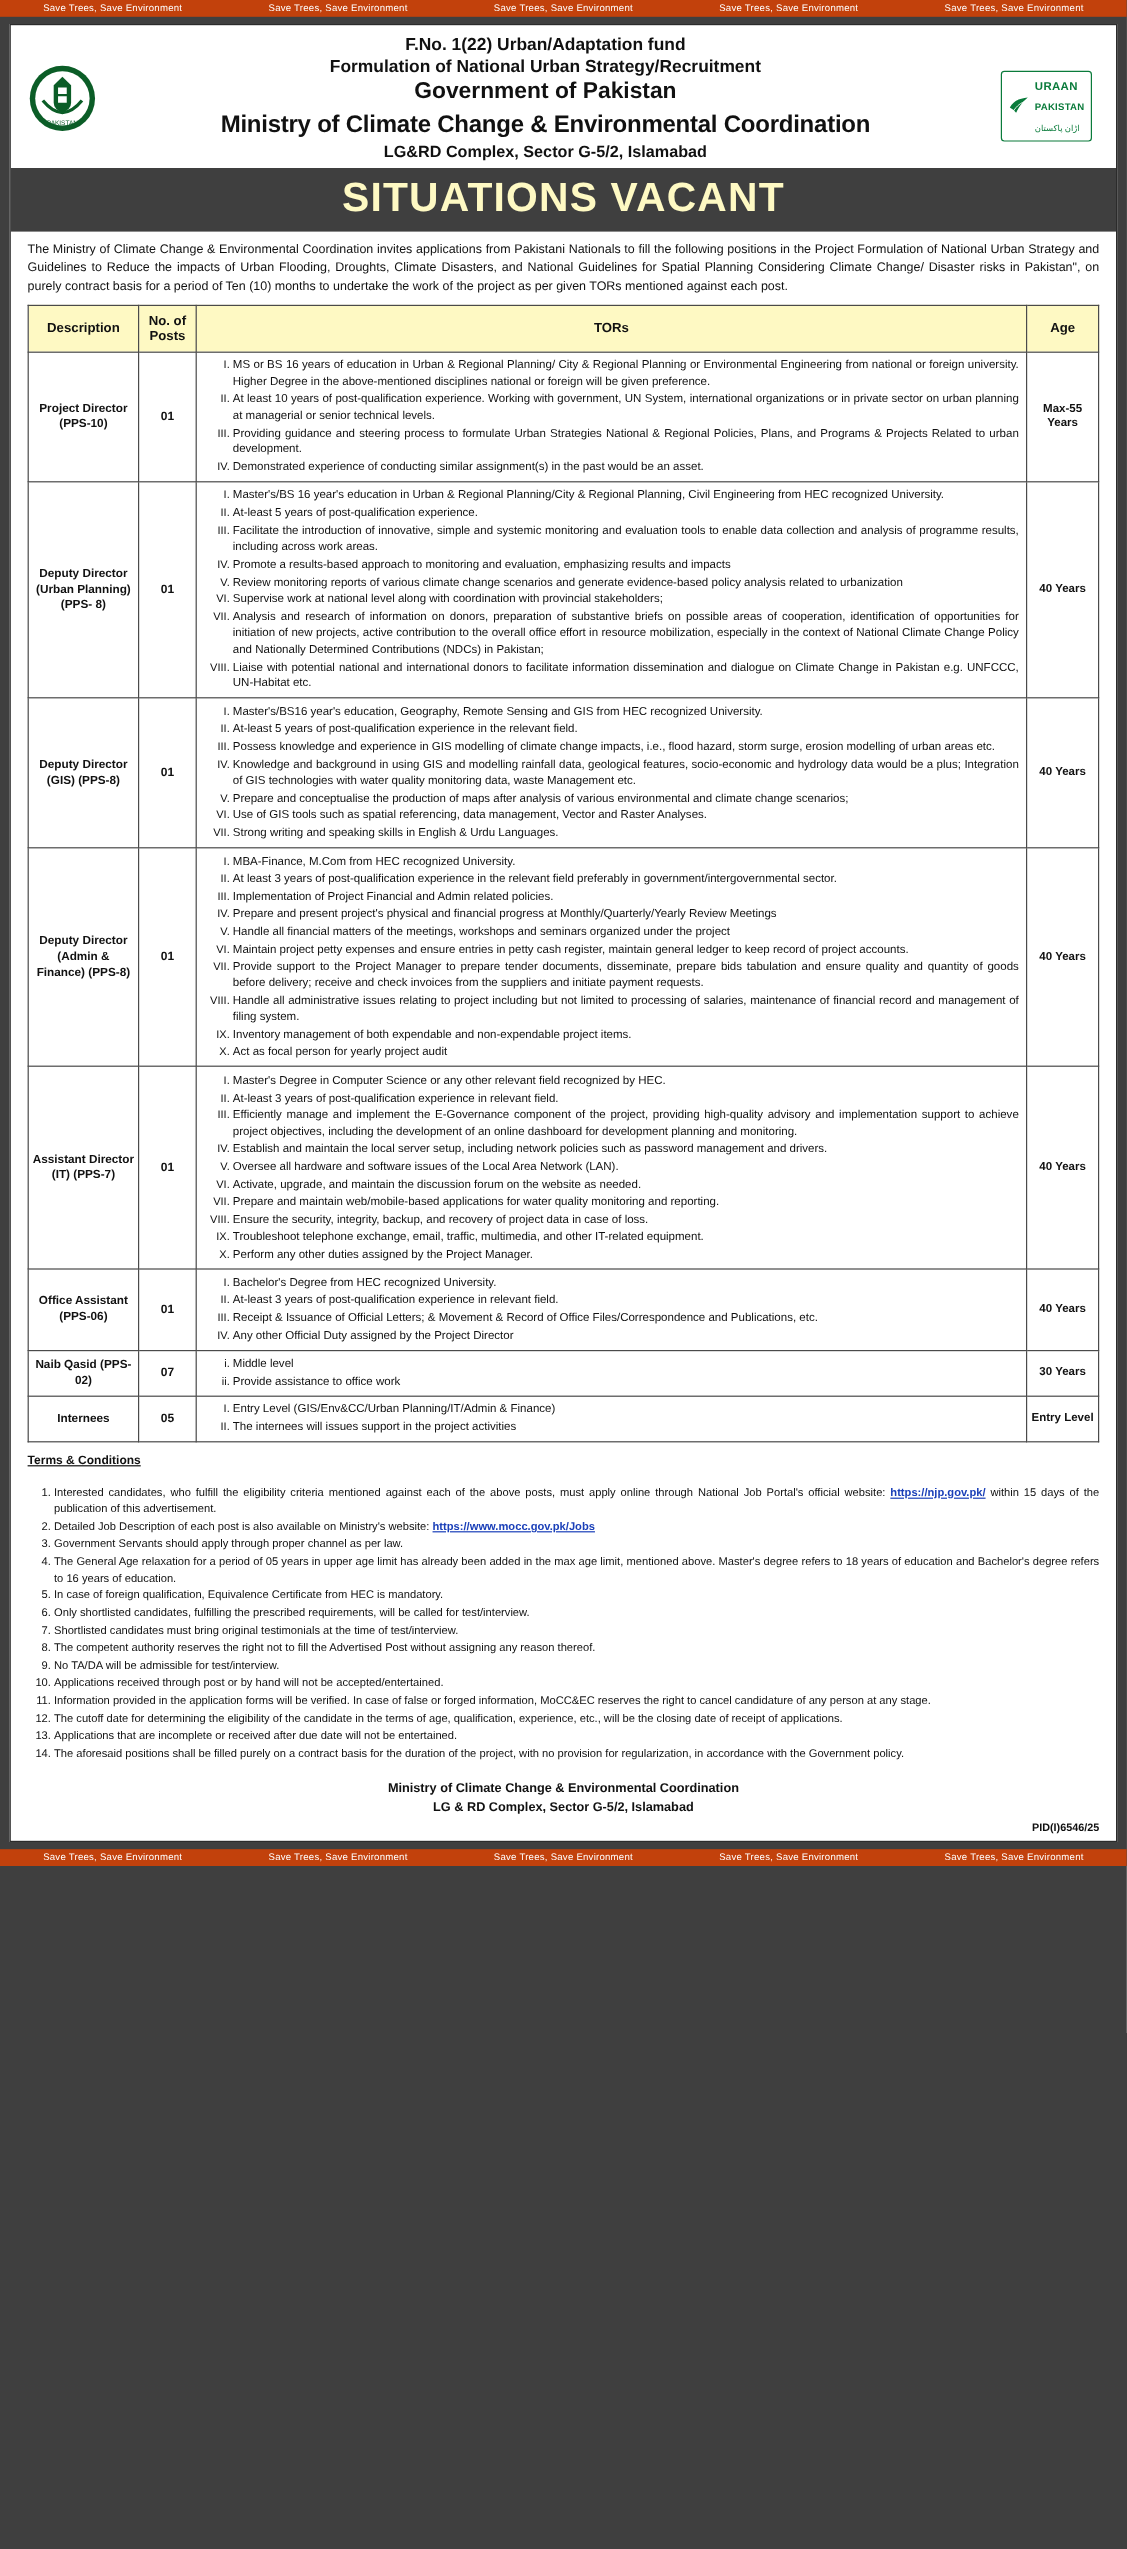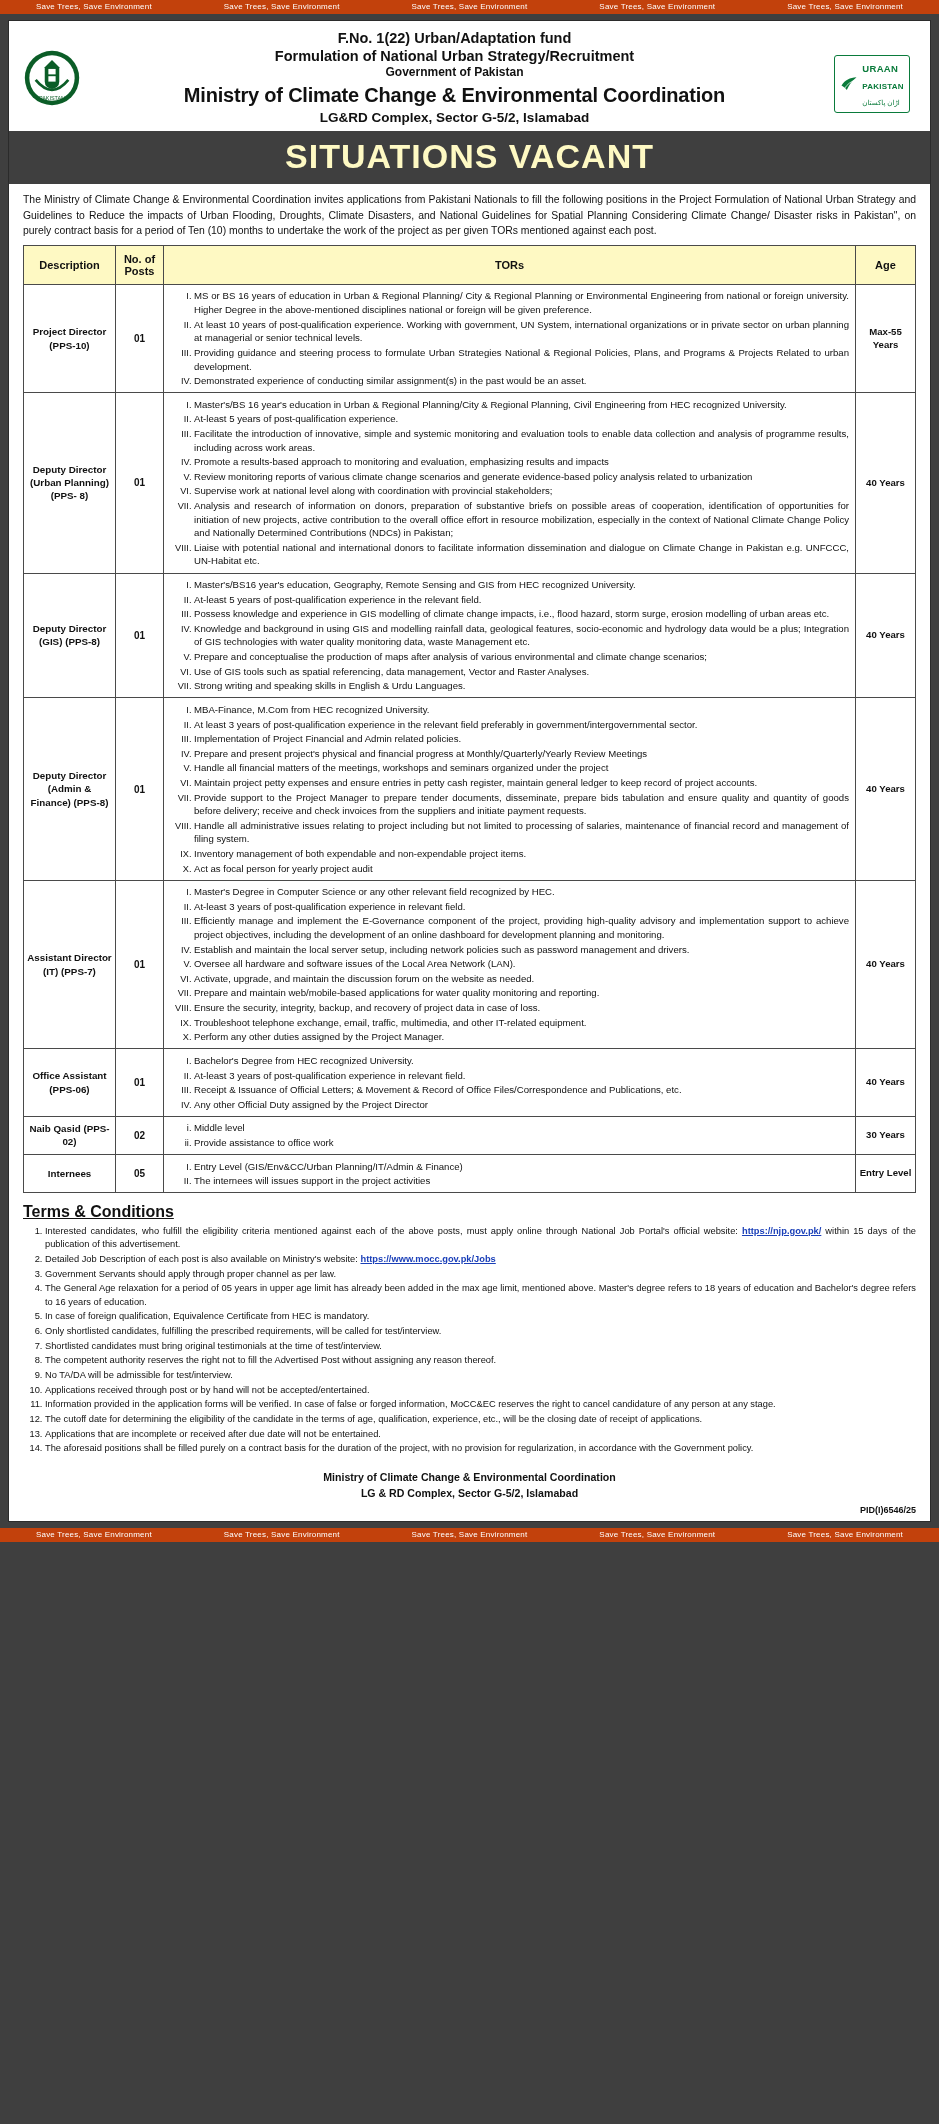--- a/index.html
+++ b/index.html
@@ -43,21 +43,21 @@
   }
   .hdr .emblem {
     width: 62px; height: 62px;
     flex: 0 0 62px;
     display:flex; align-items:center; justify-content:center;
   }
   .emblem svg { width: 58px; height: 58px; }
   .hdr .center { flex: 1; text-align: center; line-height: 1.25; }
   .hdr .l1 { font-size: 14.5px; font-weight: 600; }
   .hdr .l2 { font-size: 14.5px; font-weight: 600; }
-  .hdr .l3 { font-size: 12px; font-weight: 600; }
+  .hdr .l3 { font-size: 19px; font-weight: 600; }
   .hdr .l4 { font-size: 20px; font-weight: 700; margin-top: 3px; letter-spacing: -.2px;}
   .hdr .l5 { font-size: 13.5px; font-weight: 600; margin-top: 2px;}
   .hdr .logo {
     width: 92px; flex: 0 0 92px; text-align:center;margin-top:12px;
   }
   .uraan {
     display:inline-flex; align-items:center; gap:4px;
     border:1px solid #0a7b3b; border-radius: 3px; padding:3px 5px;
   }
   .uraan .bird { width:18px; height:18px; }
@@ -137,22 +137,22 @@
   ol.roman li {
     line-height: 1.42;
     padding: .5px 0;
     text-align: justify;
   }
   ol.roman li::marker { font-size: 9.2px; }
 
   
   .terms { padding: 2px 14px 8px 14px; }
   .terms h4 {
-    margin: 2px 0 3px 0;
-    font-size: 16px;
+    margin: 2px 0 14px 0;
+    font-size: 10px;
     font-weight: 700;
     text-decoration: underline;
   }
   ol.terms-list {
     margin: 0;
     padding-left: 22px;
     font-size: 9.3px;
   }
   ol.terms-list li {
     line-height: 1.45;
@@ -333,21 +333,21 @@
                 <li>Bachelor's Degree from HEC recognized University.</li>
                 <li>At-least 3 years of post-qualification experience in relevant field.</li>
                 <li>Receipt &amp; Issuance of Official Letters; &amp; Movement &amp; Record of Office Files/Correspondence and Publications, etc.</li>
                 <li>Any other Official Duty assigned by the Project Director</li>
               </ol>
             </td>
             <td class="age">40 Years</td>
           </tr>
           <tr>
             <td class="desc">Naib Qasid (PPS-02)</td>
-            <td class="posts">02</td>
+            <td class="posts">07</td>
             <td class="tors">
               <ol class="roman lower">
                 <li>Middle level</li>
                 <li>Provide assistance to office work</li>
               </ol>
             </td>
             <td class="age">30 Years</td>
           </tr>
           <tr>
             <td class="desc">Internees</td>

